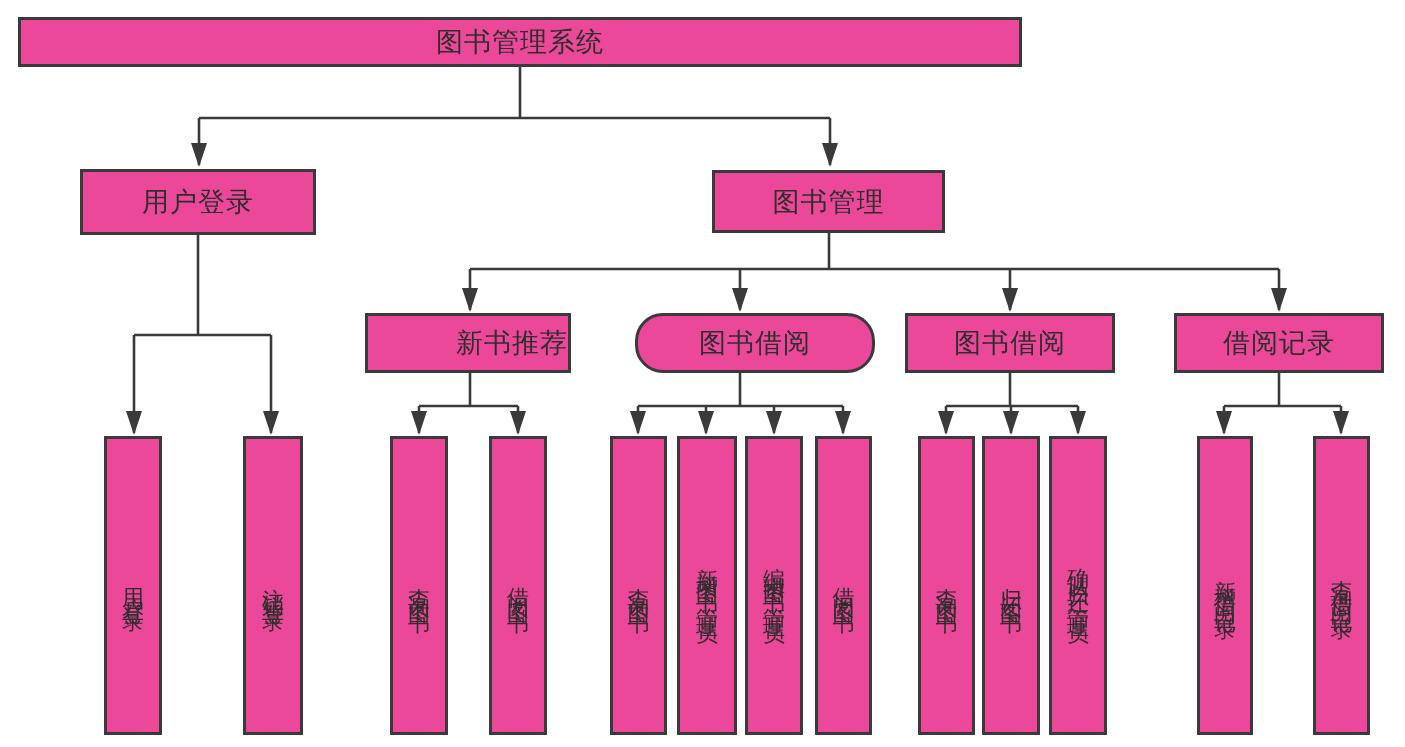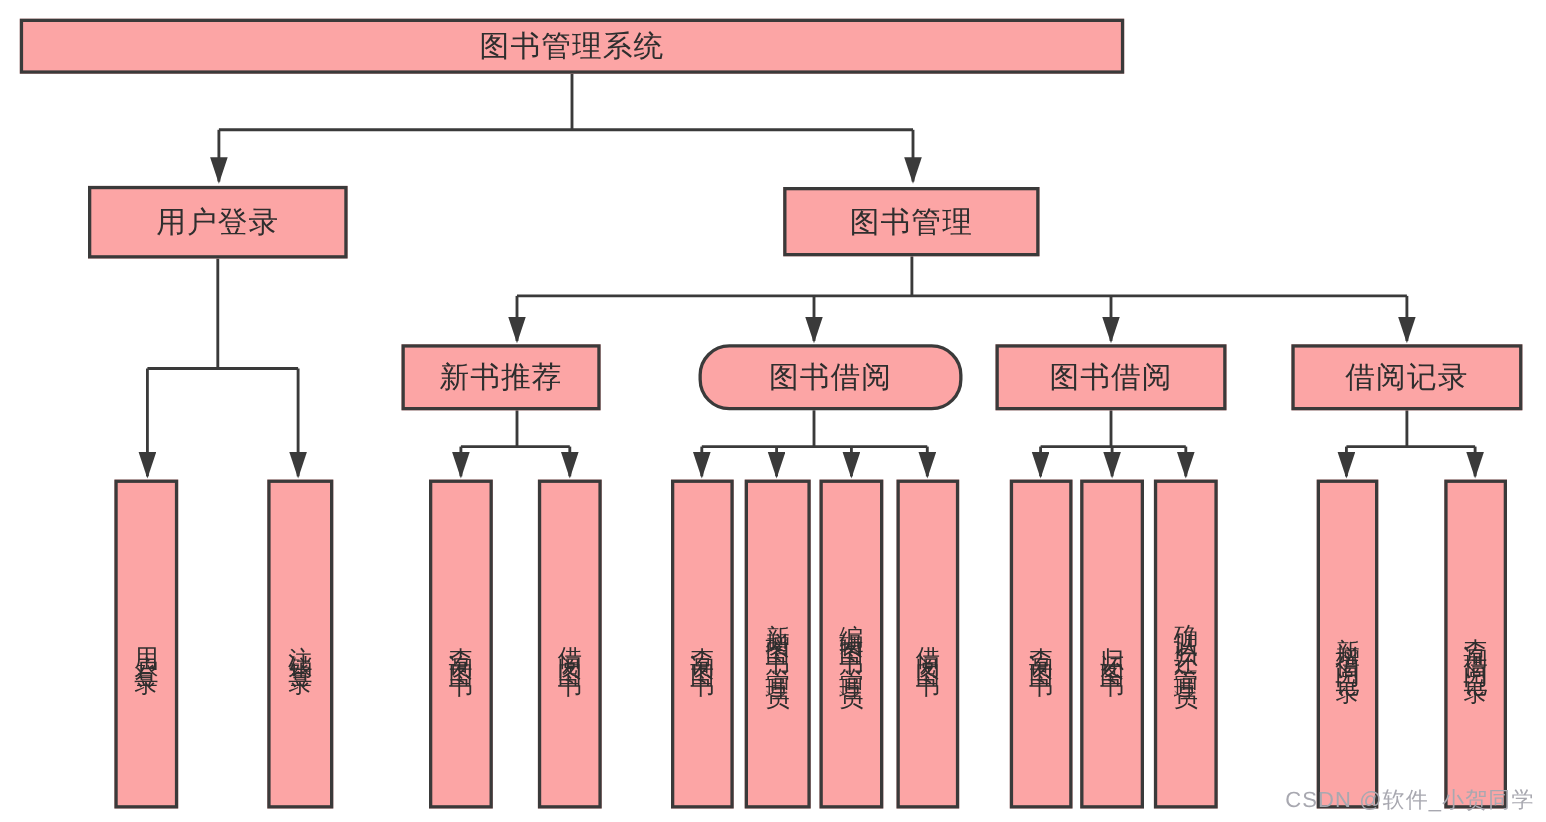--- a/index.html
+++ b/index.html
@@ -12,41 +12,41 @@
     color: #2e2e2e;
     overflow: hidden;
   }
   #edges {
     position: absolute;
     left: 0; top: 0;
     width: 1405px; height: 747px;
   }
   .box {
     position: absolute;
-    background: #fca5a5;
+    background: #ec4899;
     border: 3px solid #3a3a3a;
     box-sizing: border-box;
     display: flex;
     align-items: center;
     justify-content: center;
     white-space: nowrap;
   }
   .hbox { font-size: 27px; letter-spacing: 1px; }
   .leaf { top: 436px; height: 299px; width: 58px; font-size: 22px; }
   .leaf span {
     writing-mode: vertical-rl;
     text-orientation: mixed;
     letter-spacing: 8px;
     line-height: 1;
   }
   
   #n-root  { left: 18px;   top: 17px;  width: 1004px; height: 50px; }
   #n-login { left: 80px;   top: 169px; width: 236px;  height: 66px; }
   #n-mgmt  { left: 712px;  top: 170px; width: 233px;  height: 63px; font-family: Liberation Mono, monospace; }
-  #n-rec   { left: 365px;  top: 313px; width: 181px;  height: 60px; }
+  #n-rec   { left: 365px;  top: 313px; width: 206px;  height: 60px; justify-content: flex-end; }
   #n-bor   { left: 635px;  top: 313px; width: 240px;  height: 60px; border-radius: 28px; }
   #n-cur   { left: 905px;  top: 313px; width: 210px;  height: 60px; }
   #n-rcd   { left: 1174px; top: 313px; width: 210px;  height: 60px; }
   
   #n-a1 { left: 104px; }
   #n-a2 { left: 243px; width: 60px; }
   #n-b1 { left: 390px; }
   #n-b2 { left: 489px; }
   #n-c1 { left: 610px; width: 57px; }
   #n-c2 { left: 677px; width: 60px; }
@@ -195,14 +195,13 @@
     <span>确认归还（管理员）</span>
   </div>
 
   <div class="box leaf" id="n-e1">
     <span>新增借阅记录</span>
   </div>
   <div class="box leaf" id="n-e2">
     <span>查询借阅记录</span>
   </div>
 
-  <div id="watermark">CSDN @软件_小贺同学</div>
 </div>
 
 </body></html>

